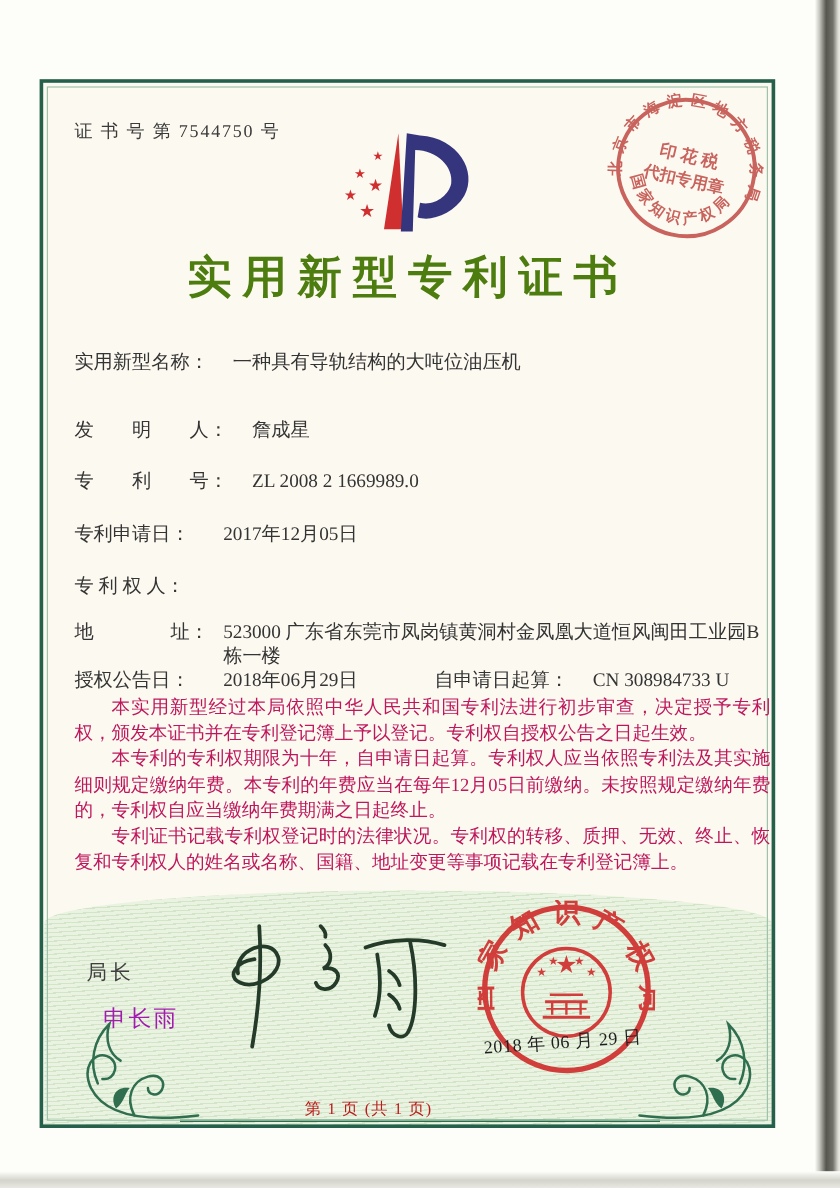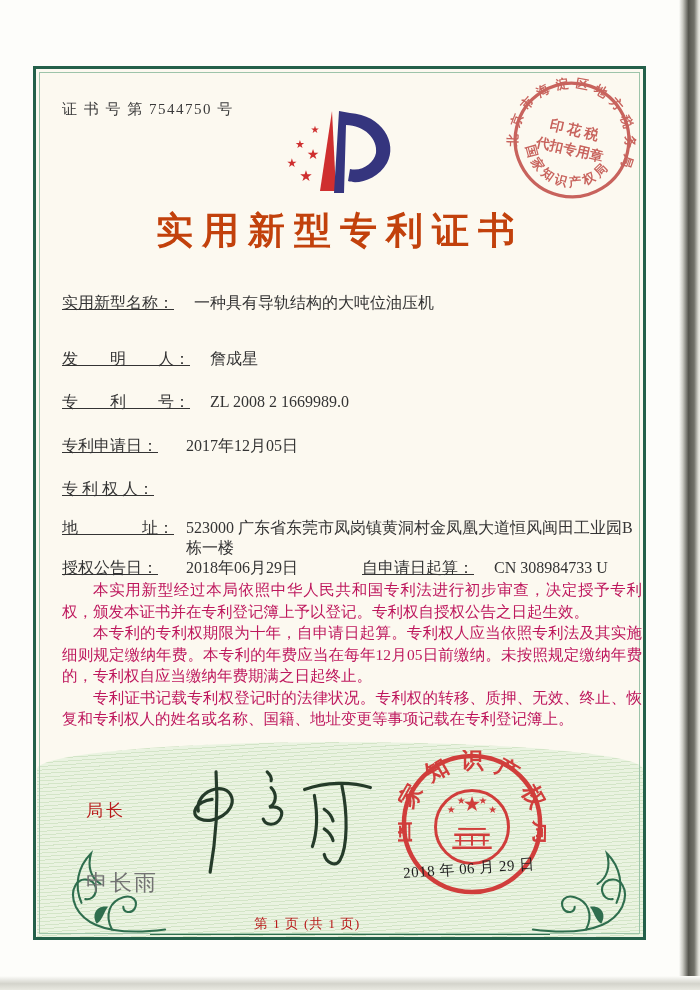--- a/index.html
+++ b/index.html
@@ -16,39 +16,39 @@
   .scan-edge-bottom{left:0;top:976px;width:700px;height:14px;z-index:9;
     background:linear-gradient(180deg,#fdfdfa 0%,#d4d4cc 55%,#e9e9e1 100%);}
   
   .paper-inner{left:33px;top:66px;width:613px;height:874px;background:#fcf9f0;z-index:0;}
   .frame{left:33px;top:66px;width:607px;height:868px;border:3px solid #24604a;z-index:4;pointer-events:none;}
   .frame-inner{position:absolute;left:3px;top:3px;right:3px;bottom:3px;border:1px solid #9dc4aa;}
   
   .cert-no{left:62px;top:100px;font-size:15px;letter-spacing:1.5px;color:#3a3a3a;z-index:5;}
   .logo{left:282px;top:101px;width:150px;height:102px;z-index:5;}
   .title{left:0;top:206px;width:680px;text-align:center;font-size:37px;font-weight:bold;
-    letter-spacing:9px;color:#c2410c;z-index:5;}
+    letter-spacing:9px;color:#4d7c0f;z-index:5;}
   
   .field-row{left:62px;width:578px;display:flex;align-items:flex-start;font-size:16px;
     color:#343434;z-index:5;line-height:20px;}
-  .field-label{white-space:pre;min-width:104px;text-decoration:underline;}
+  .field-label{white-space:pre;min-width:104px;}
   .field-value{margin-left:20px;max-width:452px;}
   
   .paras{left:62px;top:579px;width:580px;z-index:5;font-size:15.5px;line-height:21.5px;
     color:#be185d;text-align:justify;}
   .paras p{margin:0;text-indent:2em;}
   
   .panel{left:37px;top:742px;width:606px;height:196px;z-index:1;
     border-top-left-radius:55% 30px;border-top-right-radius:55% 30px;
     background:repeating-linear-gradient(176deg,#eaf3e1 0px,#eaf3e1 2.6px,#d3e5c7 2.6px,#d3e5c7 3.6px);}
   .flourish{width:120px;height:95px;z-index:2;}
   .panel-rule{left:150px;top:933px;width:400px;height:2px;background:#2f6e4e;z-index:2;}
   
-  .sig-title{left:86px;top:799px;font-size:17px;letter-spacing:3px;color:#b91c1c;z-index:5;}
-  .sig-name{left:86px;top:836px;font-size:22px;letter-spacing:2px;color:#737373;z-index:5;margin-top:32px;}
+  .sig-title{left:72px;top:799px;font-size:17px;letter-spacing:3px;color:#404040;z-index:5;}
+  .sig-name{left:86px;top:836px;font-size:19px;letter-spacing:2px;color:#a21caf;z-index:5;}
   .sig-ink{left:168px;top:762px;width:218px;height:118px;z-index:5;}
   
   .seal{left:398px;top:750px;width:148px;height:148px;z-index:6;opacity:.92;}
   .seal-date{left:403px;top:858px;width:170px;font-size:15px;letter-spacing:.5px;color:#1f1f1f;
     transform:rotate(-4deg);z-index:7;}
   .tax-stamp{left:501px;top:69px;width:142px;height:142px;z-index:6;opacity:.85;
     transform:rotate(13deg);}
   
   .footer{left:254px;top:915px;font-size:13.5px;letter-spacing:1px;color:#b91c1c;z-index:5;}
 </style>

